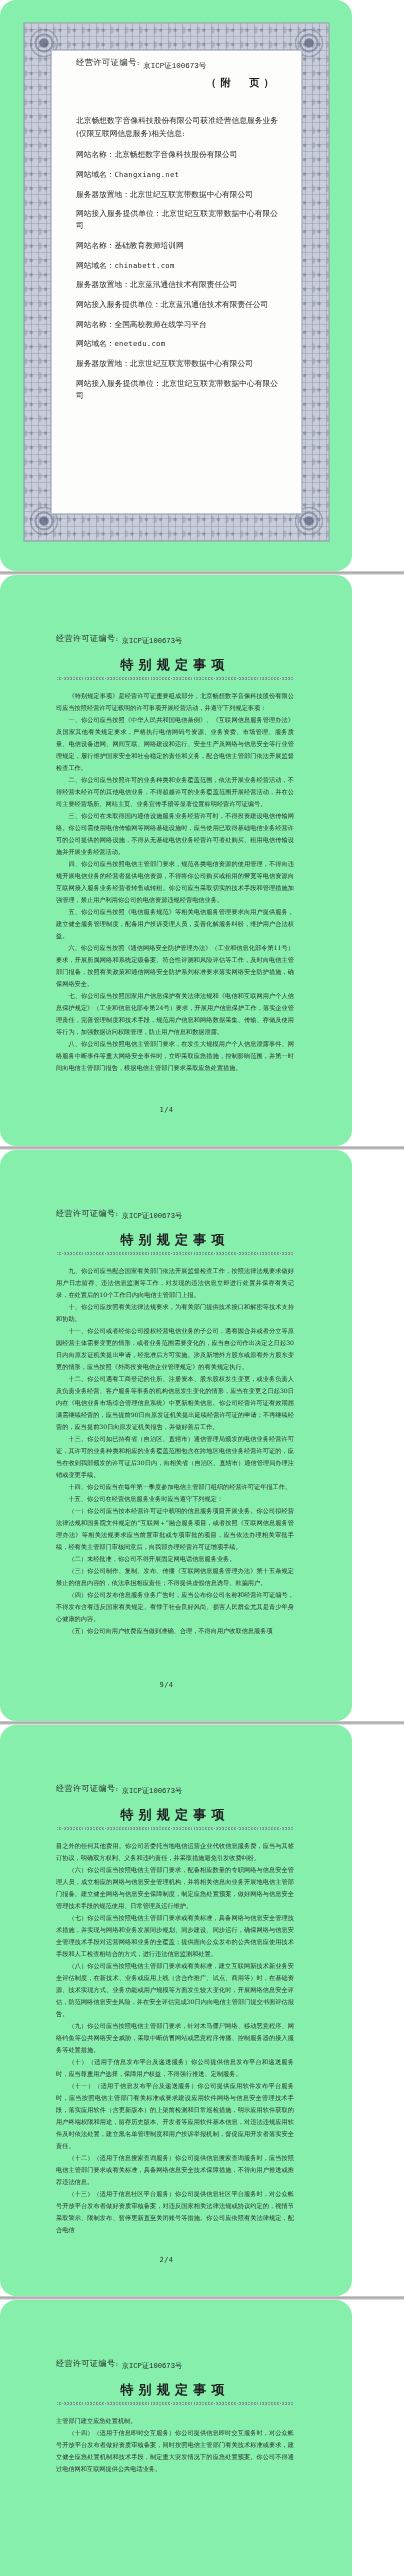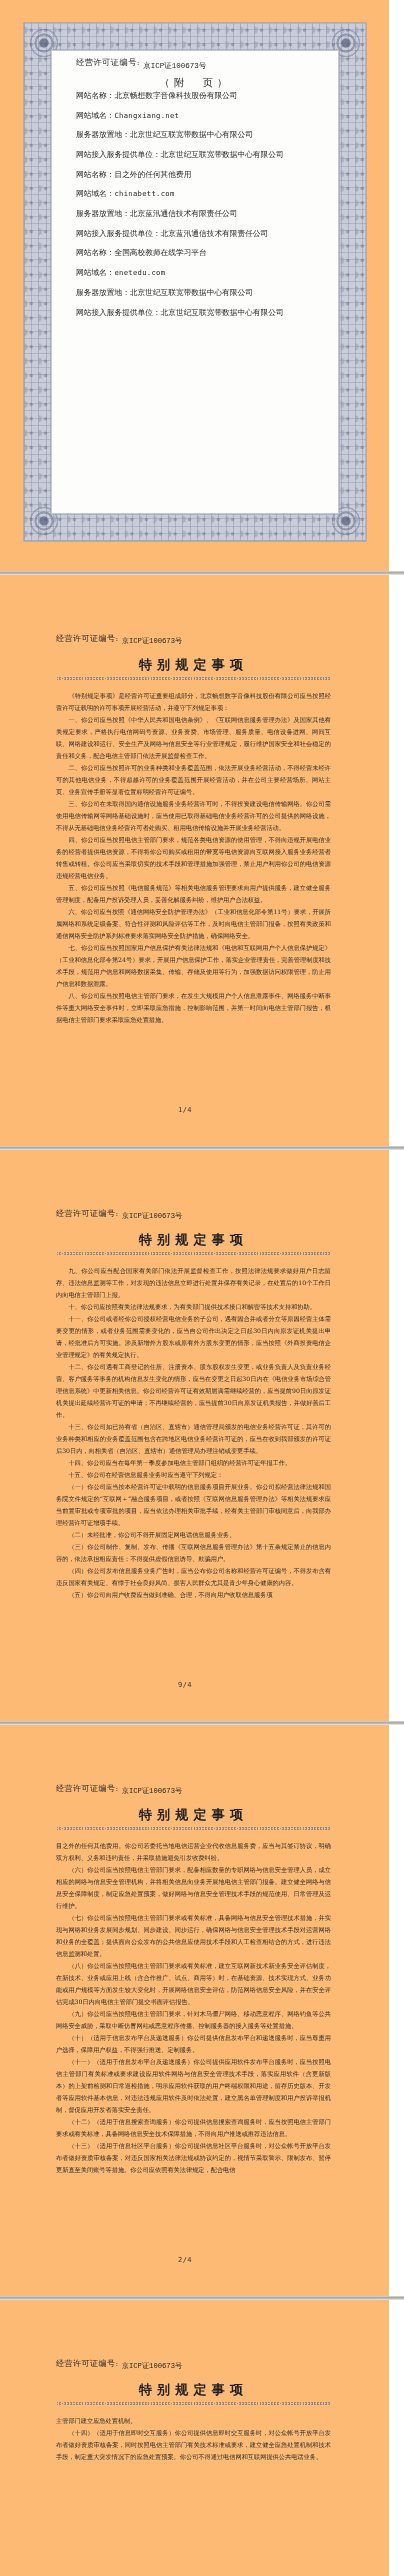--- a/index.html
+++ b/index.html
@@ -5,24 +5,25 @@
   html,body{margin:0;padding:0;}
   body{
     width:405px;
     background:#ffffff;
     font-family:"DejaVu Serif","Liberation Serif",serif;
     color:#262626;
   }
   .stack{width:405px;}
   .page{
     position:relative;
-    width:389px;
+    width:352px;
     height:571px;
-    background:#fdba74;
+    background:#86efac;
     overflow:hidden;
+    border-radius:16px;
   }
   .page-gap{
     height:4.1px;
     background:linear-gradient(180deg,#d9d9d9,#a2a2a2 45%,#ededeb);
   }
 
   
   .frame{
     position:absolute;left:24px;right:23px;top:23px;bottom:30px;
     background-color:#c9cdd9;
@@ -58,22 +59,22 @@
   .lic-row{display:flex;align-items:flex-start;}
   .lic-label{font-size:8.2px;letter-spacing:0.5px;}
   .lic-number{font-size:7.5px;margin-top:3.6px;margin-left:3.1px;font-family:Liberation Mono, monospace;}
   .cover-title{
     margin:8.2px 0 0 0;
     text-align:center;
     font-size:12px;font-weight:bold;letter-spacing:1px;
     color:#1d1d1f;
   }
   .cover-subtitle{
-    text-align:center;
-    font-size:10.3px;font-weight:normal;letter-spacing:4.1px;
+    text-align:right;
+    font-size:10.3px;font-weight:bold;letter-spacing:4.1px;
     margin-top:5.2px;color:#1d1d1f;
   }
   .cover-intro{
     margin:24px 0 9.3px 0;
     font-size:7.7px;line-height:13px;
     text-align:justify;
   }
   .entries{}
   .entry{font-size:7.7px;line-height:12px;margin-bottom:7.7px;text-align:justify;}
   .entry .lbl{}
@@ -119,40 +120,41 @@
       <div class="frame-corner bl"></div>
       <div class="frame-corner br"></div>
       <div class="frame-inner"></div>
     </div>
     <div class="cover-content">
       <div class="lic-row">
         <span class="lic-label">经营许可证编号:</span>
         <span class="lic-number">京ICP证100673号</span>
       </div>
       <div class="cover-subtitle">（附　页）</div>
+      <p class="cover-intro">北京畅想数字音像科技股份有限公司获准经营信息服务业务(仅限互联网信息服务)相关信息:</p>
       <div class="entries">
 
           <div class="entry">
             <span class="lbl">网站名称：</span><span class="val">北京畅想数字音像科技股份有限公司</span>
           </div>
 
           <div class="entry">
             <span class="lbl">网站域名：</span><span class="val mono">Changxiang.net</span>
           </div>
 
           <div class="entry">
             <span class="lbl">服务器放置地：</span><span class="val">北京世纪互联宽带数据中心有限公司</span>
           </div>
 
           <div class="entry">
             <span class="lbl">网站接入服务提供单位：</span><span class="val">北京世纪互联宽带数据中心有限公司</span>
           </div>
 
           <div class="entry">
-            <span class="lbl">网站名称：</span><span class="val">目之外的任何其他费用</span>
+            <span class="lbl">网站名称：</span><span class="val">基础教育教师培训网</span>
           </div>
 
           <div class="entry">
             <span class="lbl">网站域名：</span><span class="val mono">chinabett.com</span>
           </div>
 
           <div class="entry">
             <span class="lbl">服务器放置地：</span><span class="val">北京蓝汛通信技术有限责任公司</span>
           </div>
 

